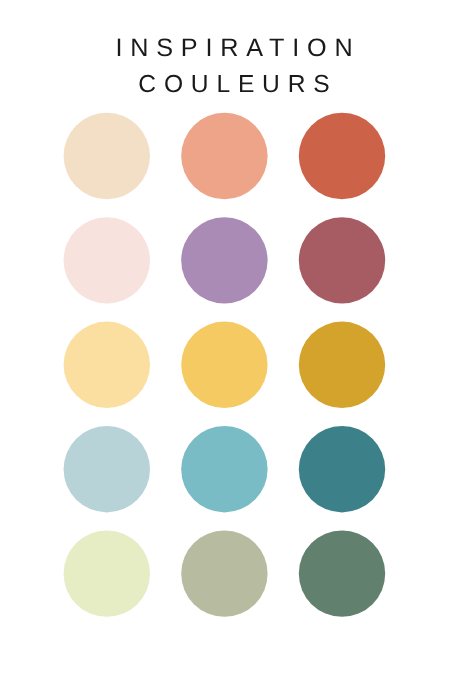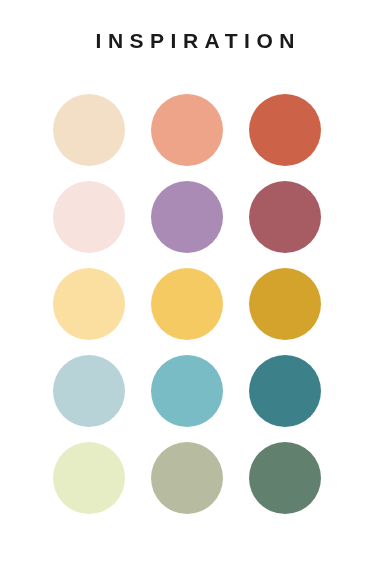--- a/index.html
+++ b/index.html
@@ -24,21 +24,21 @@
     position: absolute;
     top: 26px;
     left: 0;
     width: 375px;
     text-align: center;
   }
   .title-line {
     display: block;
     color: #1a1a1a;
     font-family: "Liberation Sans", sans-serif;
-    font-weight: 700;
+    font-weight: 400;
     font-size: 21px;
     line-height: 30px;
     letter-spacing: 6.5px;
     text-indent: 6.5px;
     white-space: nowrap;
     padding-left: 15px;
   }
   .title-line.second {
     font-size: 20.5px;
     letter-spacing: 6.5px;
@@ -66,20 +66,21 @@
     display: block;
   }
 </style>
 </head>
 <body style="background: rgb(255, 255, 255);">
 
 <div class="poster">
 
   <div class="title-block">
     <span class="title-line">INSPIRATION</span>
+    <span class="title-line second">COULEURS</span>
   </div>
 
   <div class="swatch-grid">
       <div class="swatch-cell">
         <span class="swatch-dot" style="background: rgb(242, 223, 198);"></span>
       </div>
       <div class="swatch-cell">
         <span class="swatch-dot" style="background: rgb(238, 164, 136);"></span>
       </div>
       <div class="swatch-cell">

